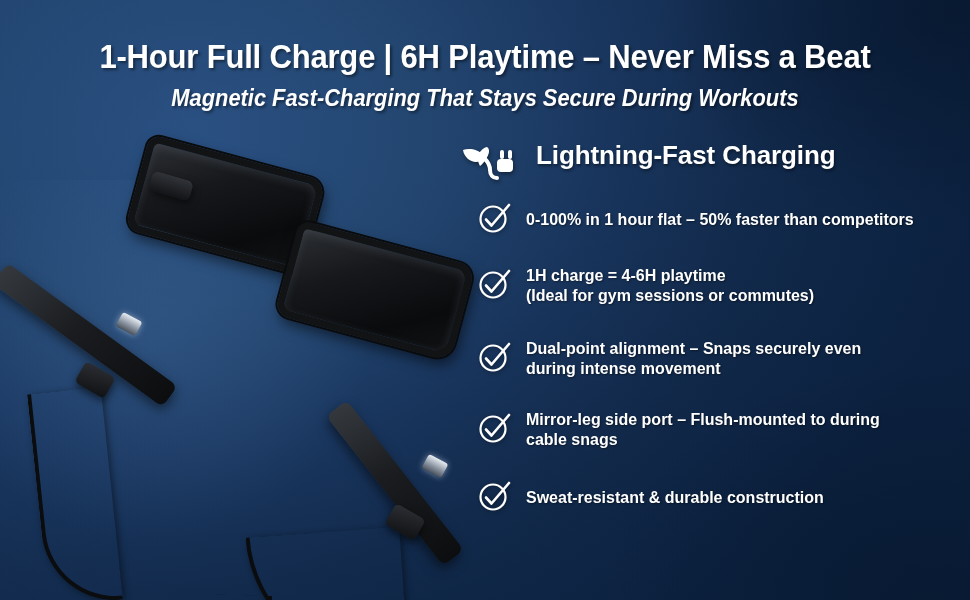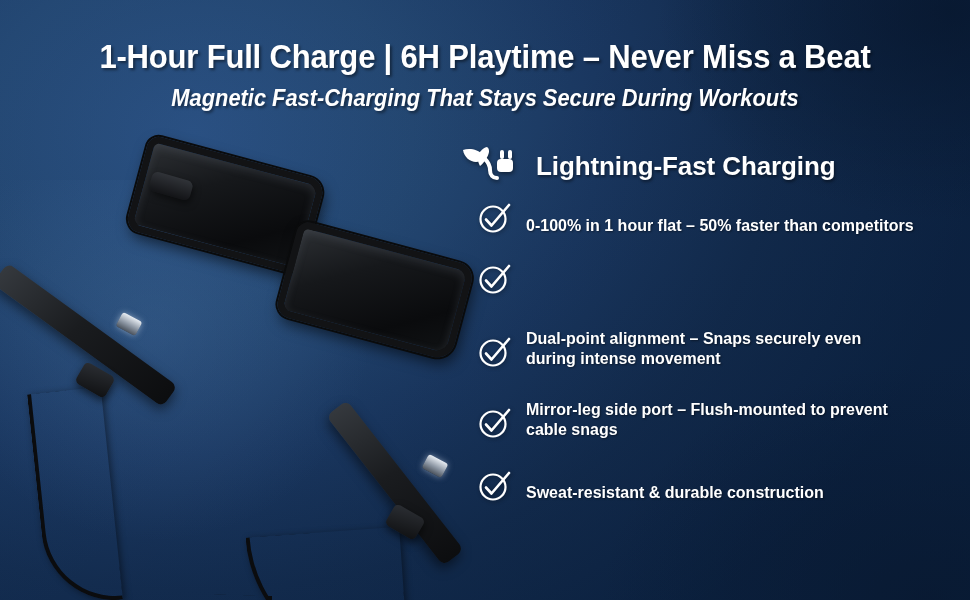--- a/index.html
+++ b/index.html
@@ -191,21 +191,20 @@
   .features {
     position: absolute;
     left: 452px;
     top: 140px;
     width: 518px;
     z-index: 5;
   }
   .feature-block { position: relative; }
   .feature-head {
     display: flex;
-    align-items: center;
     gap: 14px;
     padding-left: 6px;
   }
   .head-icon {
     flex: 0 0 auto;
     width: 64px;
     height: 52px;
     display: flex;
     align-items: center;
     justify-content: center;
@@ -215,21 +214,21 @@
     color: #ffffff;
     font-size: 26px;
     font-weight: bold;
     letter-spacing: -0.1px;
     text-shadow: 1px 2px 3px rgba(0,0,0,0.45);
     white-space: nowrap;
   }
   .bullets { margin-top: 4px; }
   .bullet {
     display: flex;
-    align-items: flex-end;
+    align-items: center;
     gap: 12px;
     padding: 5px 0 5px 26px;
   }
   .check-icon {
     flex: 0 0 auto;
     width: 36px;
     height: 34px;
     margin-top: 1px;
   }
   .check-icon svg { display: block; filter: drop-shadow(1px 1px 2px rgba(0,0,0,0.4)); }
@@ -308,20 +307,22 @@
           <span class="bullet-text">0-100% in 1 hour flat – 50% faster than competitors</span>
         </div>
         <div class="sp-1"></div>
         <div class="bullet">
           <span class="check-icon">
             <svg width="34" height="32" viewBox="0 0 34 32">
               <circle cx="15" cy="17" r="12.5" fill="none" stroke="#ffffff" stroke-width="2.2"></circle>
               <path d="M8 17.5l5.5 6L31 3" fill="none" stroke="#ffffff" stroke-width="2.6" stroke-linecap="round" stroke-linejoin="round"></path>
             </svg>
           </span>
+          <span class="bullet-text">1H charge = 4-6H playtime
+(Ideal for gym sessions or commutes)</span>
         </div>
       </div>
     </div>
 
     <div class="sp-2"></div>
 
     <div class="feature-block">
       <div class="bullets">
         <div class="bullet">
           <span class="check-icon">
@@ -334,21 +335,21 @@
 during intense movement</span>
         </div>
         <div class="sp-1"></div>
         <div class="bullet">
           <span class="check-icon">
             <svg width="34" height="32" viewBox="0 0 34 32">
               <circle cx="15" cy="17" r="12.5" fill="none" stroke="#ffffff" stroke-width="2.2"></circle>
               <path d="M8 17.5l5.5 6L31 3" fill="none" stroke="#ffffff" stroke-width="2.6" stroke-linecap="round" stroke-linejoin="round"></path>
             </svg>
           </span>
-          <span class="bullet-text">Mirror-leg side port – Flush-mounted to prevent
+          <span class="bullet-text">Mirror-leg side port – Flush-mounted to during
 cable snags</span>
         </div>
       </div>
     </div>
 
     <div class="sp-2"></div>
 
     <div class="feature-block">
       <div class="bullets">
         <div class="bullet">

